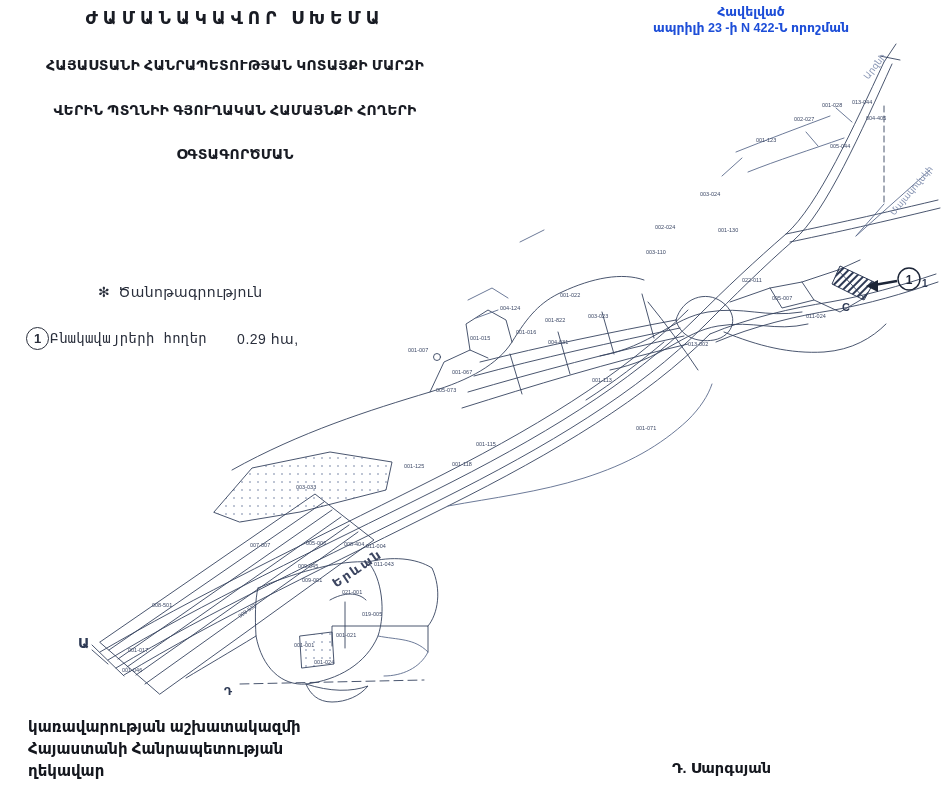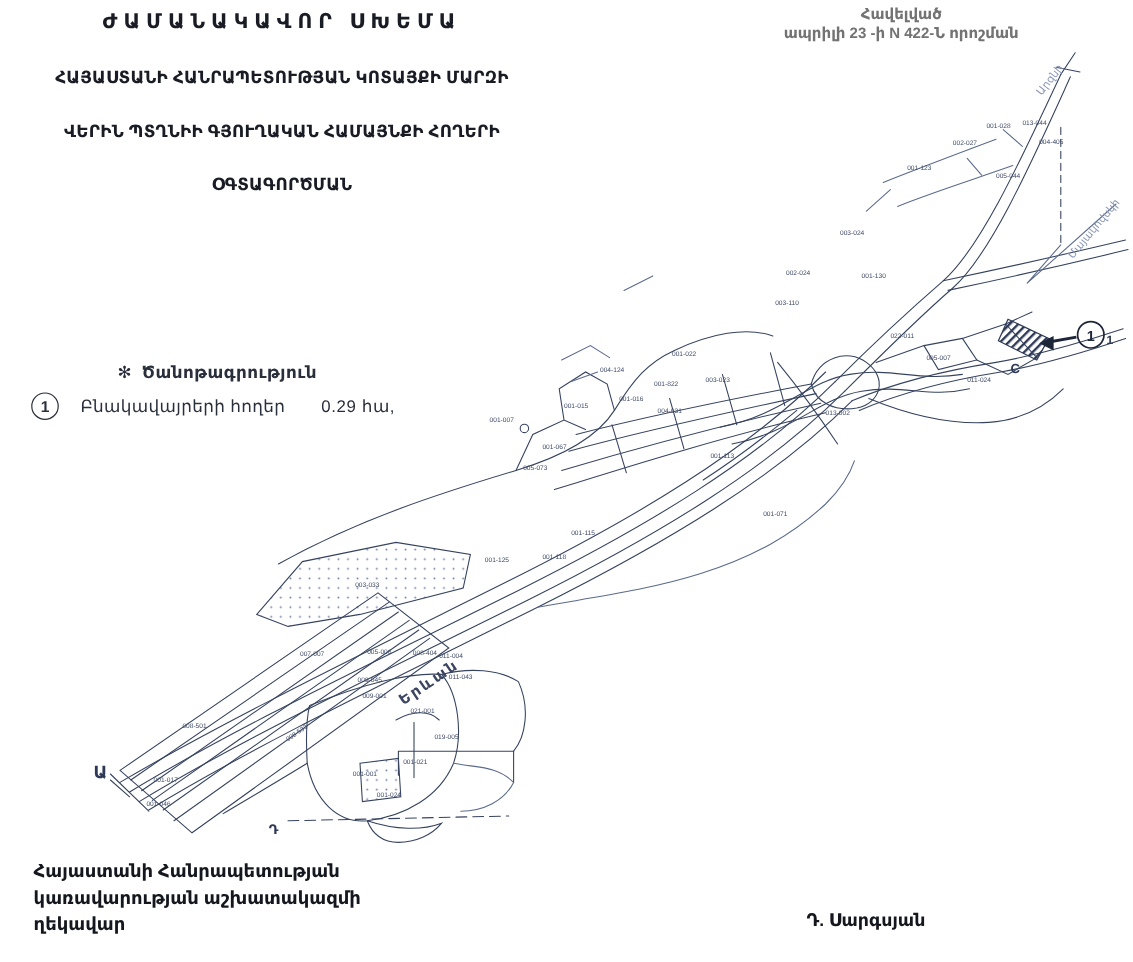--- a/index.html
+++ b/index.html
@@ -10,29 +10,29 @@
     color:#15181f;
   }
   .abs{position:absolute;}
   
   .title-block{left:0;top:8px;width:470px;text-align:center;}
   .title-main{font-size:17px;font-weight:700;letter-spacing:5px;color:#191c24;}
   .title-sub{font-size:14px;font-weight:700;letter-spacing:.2px;line-height:16.5px;margin-top:7px;color:#191c24;}
   .title-sub div{white-space:nowrap;margin-top:28px;}
   
   .approval{left:562px;top:4px;width:378px;text-align:center;
-    font-size:12.5px;font-weight:700;line-height:16px;color:#737373;}
-  
-  .legend-note{left:98px;top:302px;font-size:14px;font-weight:700;color:#2a2f3c;letter-spacing:.4px;}
+    font-size:12.5px;font-weight:700;line-height:16px;color:#1d4ed8;}
+  
+  .legend-note{left:98px;top:284px;font-size:14px;font-weight:400;color:#2a2f3c;letter-spacing:.4px;}
   .legend-note .ast{margin-right:8px;}
   .legend-item{left:26px;top:327px;display:flex;align-items:center;color:#2a2f3c;}
   .circ-num{width:21px;height:21px;border:1.7px solid #2a2f3c;border-radius:50%;
     display:inline-flex;align-items:center;justify-content:center;
     font-size:13px;font-weight:700;flex:0 0 auto;}
-  .legend-label{margin-left:18px;font-size:14px;letter-spacing:.3px;}
+  .legend-label{margin-left:1px;font-size:14px;letter-spacing:.3px;font-family:Liberation Mono, monospace;}
   .legend-value{margin-left:30px;font-size:14px;letter-spacing:.5px;}
   
   .footer-left{left:28px;top:716px;font-size:15px;font-weight:600;line-height:22px;color:#14171e;}
   .signature{left:672px;top:760px;font-size:14.5px;font-weight:600;color:#14171e;}
   
   #map{left:0;top:0;}
   #map path, #map polygon, #map circle, #map polyline{vector-effect:non-scaling-stroke;}
 </style>
 </head>
 <body>
@@ -197,18 +197,18 @@
   <span class="ast">✻</span><span>Ծանոթագրություն</span>
 </div>
 
 <div class="abs legend-item">
   <span class="circ-num">1</span>
   <span class="legend-label">Բնակավայրերի հողեր</span>
   <span class="legend-value">0.29 հա,</span>
 </div>
 
 <div class="abs footer-left">
+  <div>կառավարության աշխատակազմի</div>
   <div>Հայաստանի Հանրապետության</div>
-  <div>կառավարության աշխատակազմի</div>
   <div>ղեկավար</div>
 </div>
 
 <div class="abs signature">Դ. Սարգսյան</div>
 
 </body></html>

